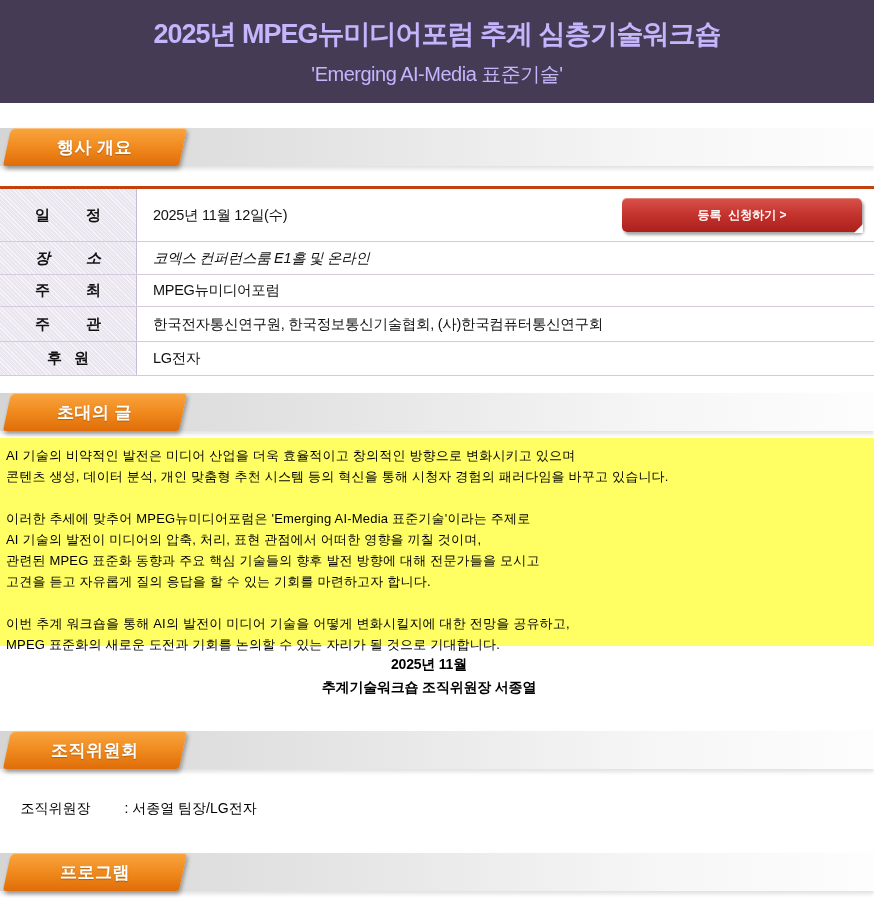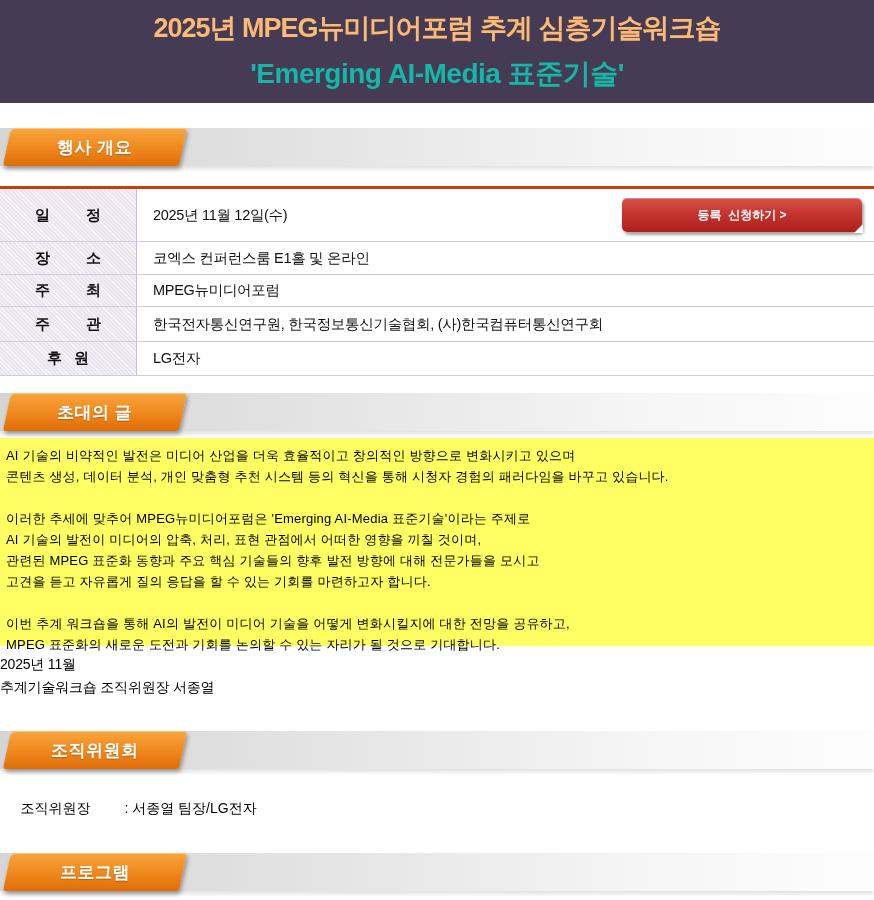--- a/index.html
+++ b/index.html
@@ -11,24 +11,24 @@
     color:#000;
   }
 
   
   .header {
     height:103px; background:#453b55;
     display:flex; flex-direction:column; align-items:center; justify-content:center;
     gap:9px;
   }
   .header-title {
-    color:#fdba74; font-size:27px; font-weight:bold; letter-spacing:-1px;
+    color:#c4b5fd; font-size:27px; font-weight:bold; letter-spacing:-1px;
   }
   .header-subtitle {
-    color:#14b8a6; font-size:28px; font-weight:bold; letter-spacing:-0.5px;
+    color:#c4b5fd; font-size:20px; font-weight:normal; letter-spacing:-0.5px;
   }
 
   
   .section-bar {
     position:relative; height:38px; margin-top:0;
     background:linear-gradient(to right,#d5d5d5 0%,#e3e3e3 35%,#f6f6f6 75%,#fdfdfd 100%);
     box-shadow:0 3px 4px rgba(0,0,0,0.12);
   }
   .ribbon {
     position:absolute; left:7px; top:0; width:176px; height:38px;
@@ -43,21 +43,21 @@
     color:#fff; font-size:17px; font-weight:bold; letter-spacing:0.5px;
     text-shadow:0 1px 1px rgba(0,0,0,0.25);
   }
 
   .gap25 { height:25px; } .gap20 { height:20px; } .gap17 { height:17px; }
   .gap7  { height:7px; }  .gap8  { height:8px; }  .gap13 { height:13px; }
 
   
   .ovw-table { border-top:3px solid #c2410c; }
   .ovw-row { display:flex; border-bottom:1px solid #d4cade; align-items:stretch; }
-  .ovw-row.r1 { height:53px; } .ovw-row.r2 { height:33px; } .ovw-row.r3 { height:32px; }
+  .ovw-row.r1 { height:53px; } .ovw-row.r2 { height:33px;font-style:italic; } .ovw-row.r3 { height:32px; }
   .ovw-row.r4 { height:35px; } .ovw-row.r5 { height:34px; }
   .ovw-labelcell {
     width:137px; flex:0 0 137px;
     border-right:1px solid #c7bdd6;
     background-color:#eae6f0;
     background-image:repeating-linear-gradient(45deg, rgba(255,255,255,0.55) 0px, rgba(255,255,255,0.55) 1px, transparent 1px, transparent 3px);
     display:flex; align-items:center; justify-content:center;
   }
   .ovw-label {
     display:inline-block; width:66px;
@@ -92,22 +92,23 @@
   
   .invite-box {
     height:208px; background:#ffff63;
     padding:7px 6px 0 6px;
   }
   .inv-line {
     font-size:13px; line-height:21px; min-height:21px;
     white-space:pre; letter-spacing:0.2px; color:#000;
   }
   .signature {
-    padding:7px 16px 0 0; text-align:left;
+    padding:7px 16px 0 0; text-align:center;
     height:77px;
+    font-weight:bold;
   }
   .sig-line { font-size:14px; line-height:23px; letter-spacing:-0.2px; }
 
   
   .committee-list { margin-top:8px; padding-left:5px; height:63px; }
   .cmt-line { font-size:14px; line-height:21px; white-space:pre; }
   .cmt-label {
     display:inline-block; width:100px;
     text-align:justify; text-align-last:justify;
   }

